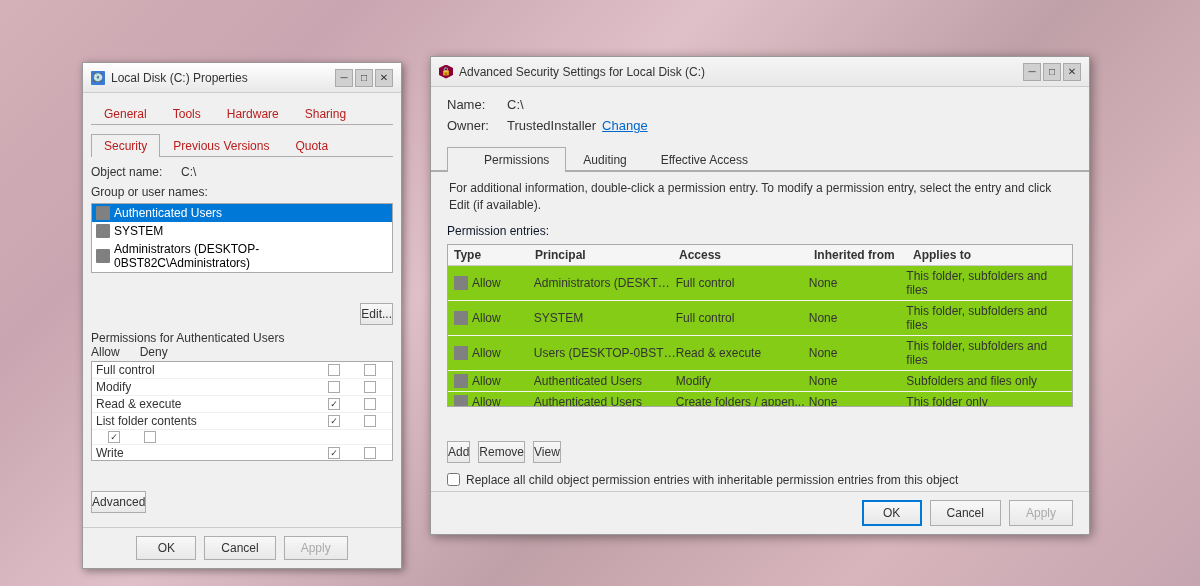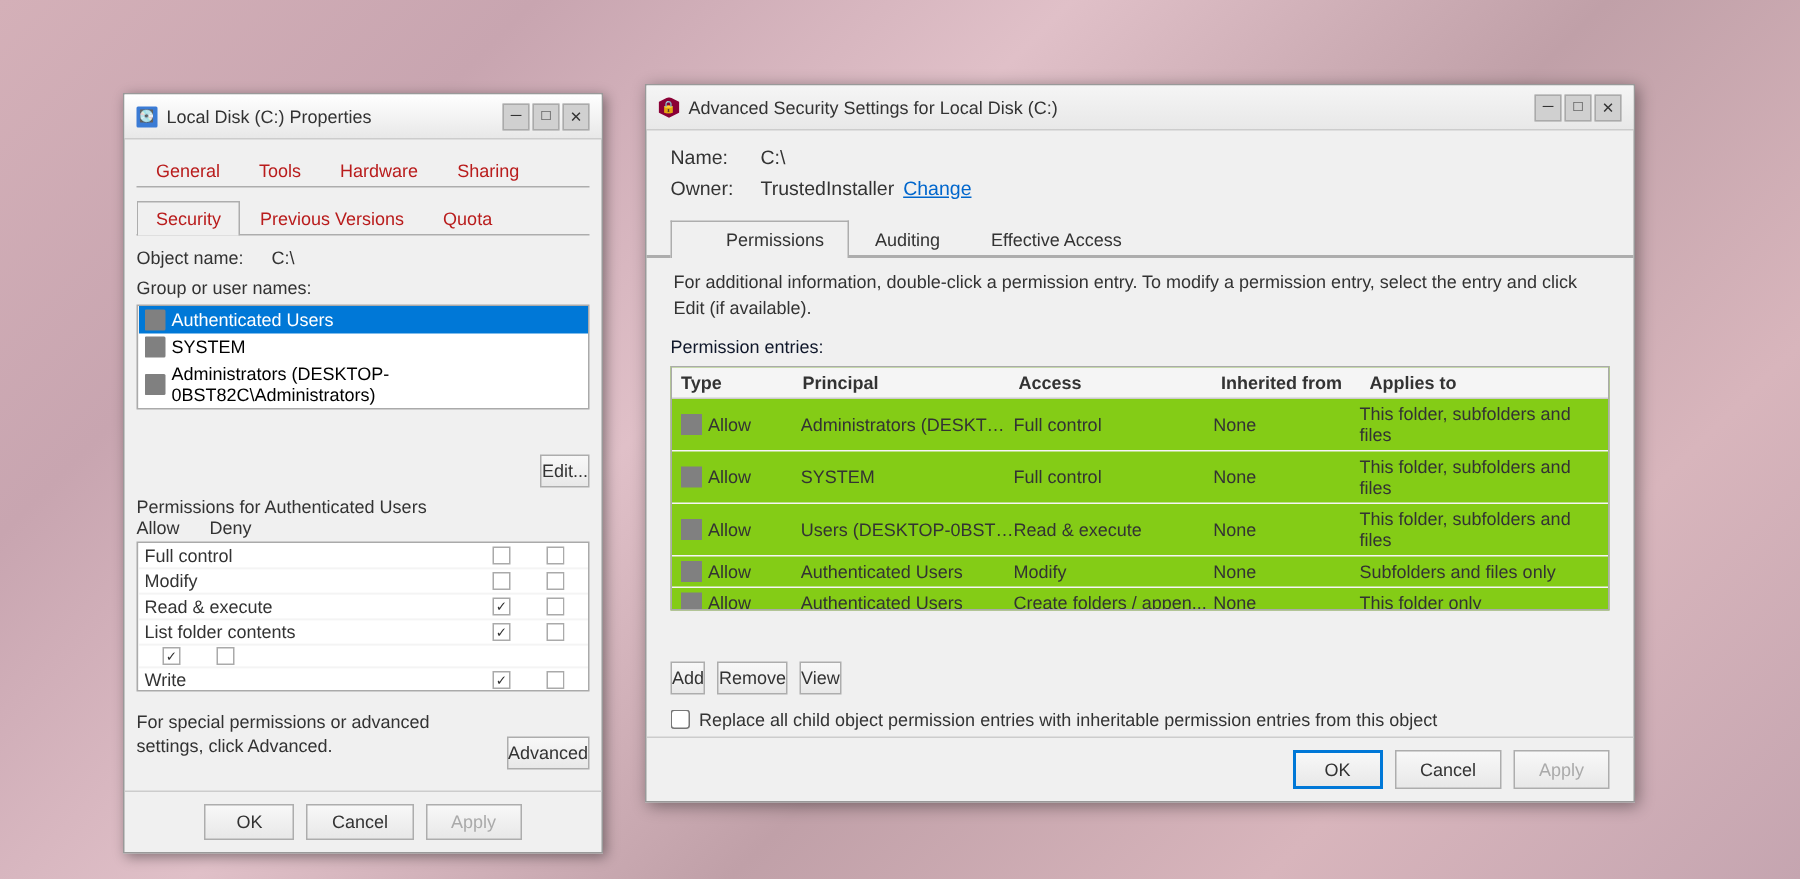--- a/index.html
+++ b/index.html
@@ -547,21 +547,20 @@
         </div>
         <div class="perm-row">
           <span class="perm-label">Write</span>
           <div class="perm-checkbox checked"></div>
           <div class="perm-checkbox"></div>
         </div>
       </div>
     </div>
 
     <div class="advanced-row">
-      <span style="max-width: 200px; line-height:1.3;">For special permissions or advanced settings, click Advanced.</span>
       <button class="btn-small">Advanced</button>
     </div>
   </div>
 
   <div class="dialog-footer">
     <button class="btn">OK</button>
     <button class="btn">Cancel</button>
     <button class="btn" style="color:#aaa;">Apply</button>
   </div>
 </div>

